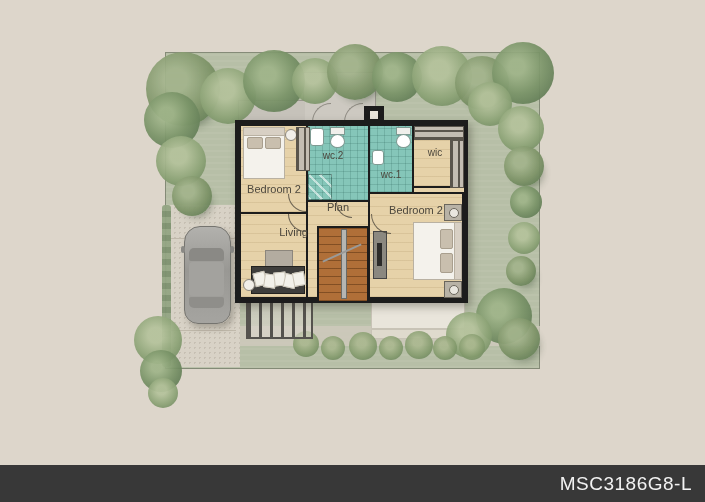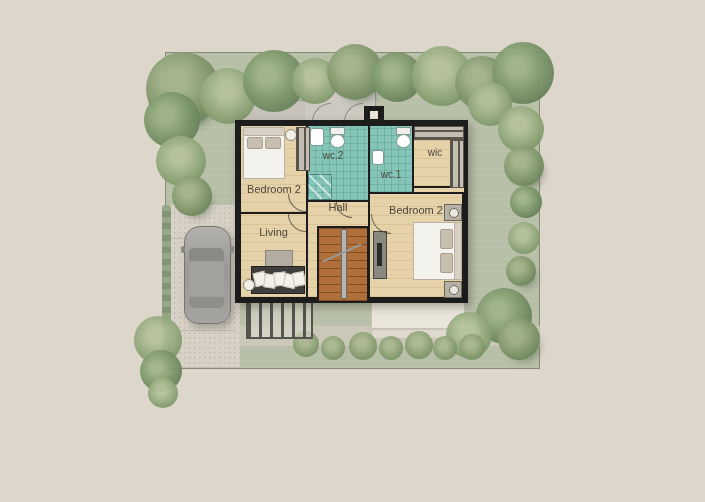--- a/index.html
+++ b/index.html
@@ -210,17 +210,20 @@
   <div class="arc" style="left:288px;top:194px;width:17px;height:17px;"></div>
   <div class="arc" style="left:371px;top:214px;width:19px;height:19px;"></div>
   <div class="arc" style="left:288px;top:214px;width:17px;height:17px;"></div>
   <div class="arc" style="left:336px;top:202px;width:15px;height:15px;"></div>
 
   <div class="room-label lab-lg" style="left:241px;top:183px;width:66px;">Bedroom 2</div>
   <div class="room-label lab-sm" style="left:308px;top:150px;width:50px;">wc.2</div>
   <div class="room-label lab-sm" style="left:368px;top:169px;width:46px;">wc.1</div>
   <div class="room-label lab-sm" style="left:412px;top:147px;width:46px;">wic</div>
   <div class="room-label lab-lg" style="left:368px;top:204px;width:96px;">Bedroom 2</div>
-  <div class="room-label lab-lg" style="left:306px;top:201px;width:64px;">Hall</div>
-  <div class="room-label lab-lg" style="left:239px;top:226px;width:69px;">Living</div>
-
+  <div class="room-label lab-lg" style="left:306px;top:201px;width:64px;">Plan</div>
+  <div class="room-label lab-lg" style="left:239px;top:226px;width:69px;text-align:right;">Living</div>
+
+  <div class="footer">
+    <span class="code">MSC3186G8-L</span>
+  </div>
 
 </div>
 
 </body></html>

